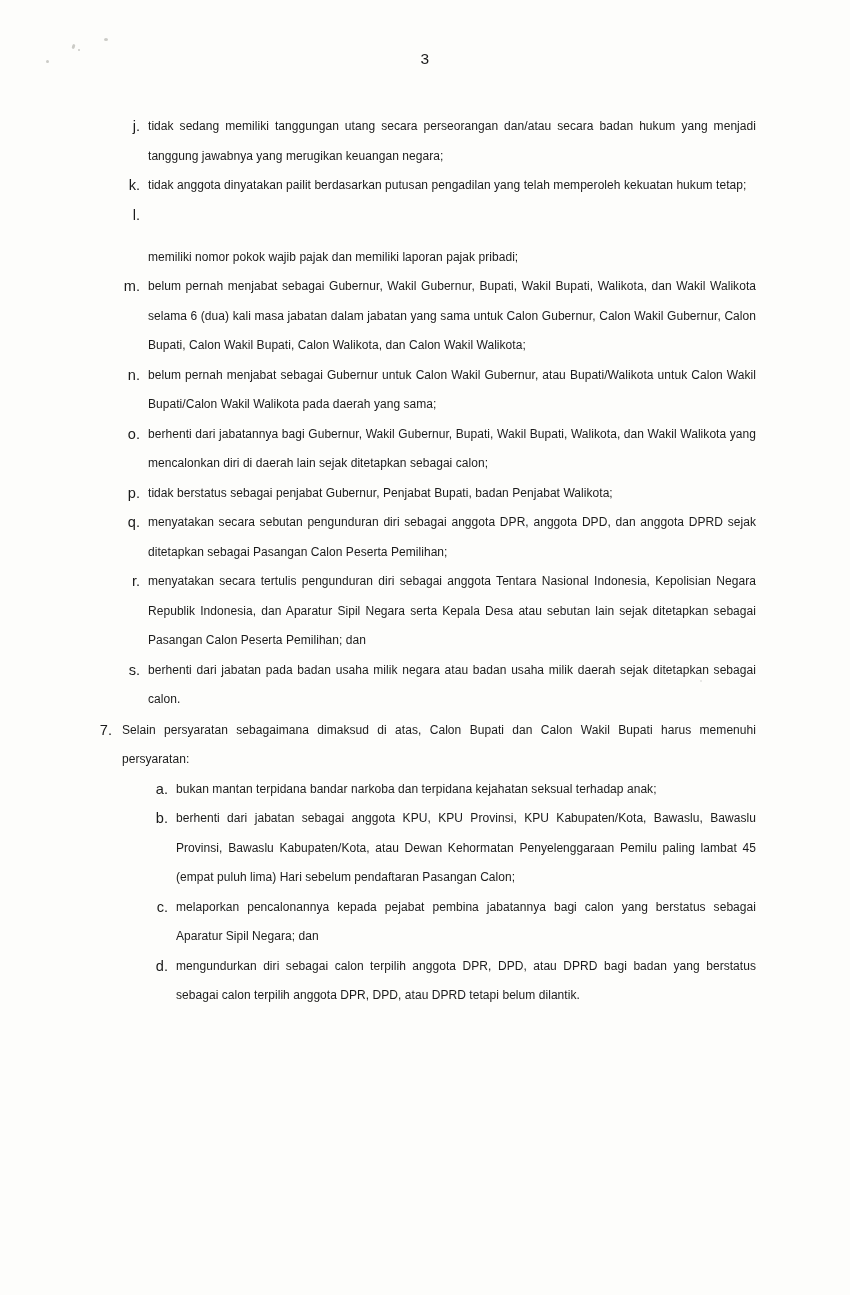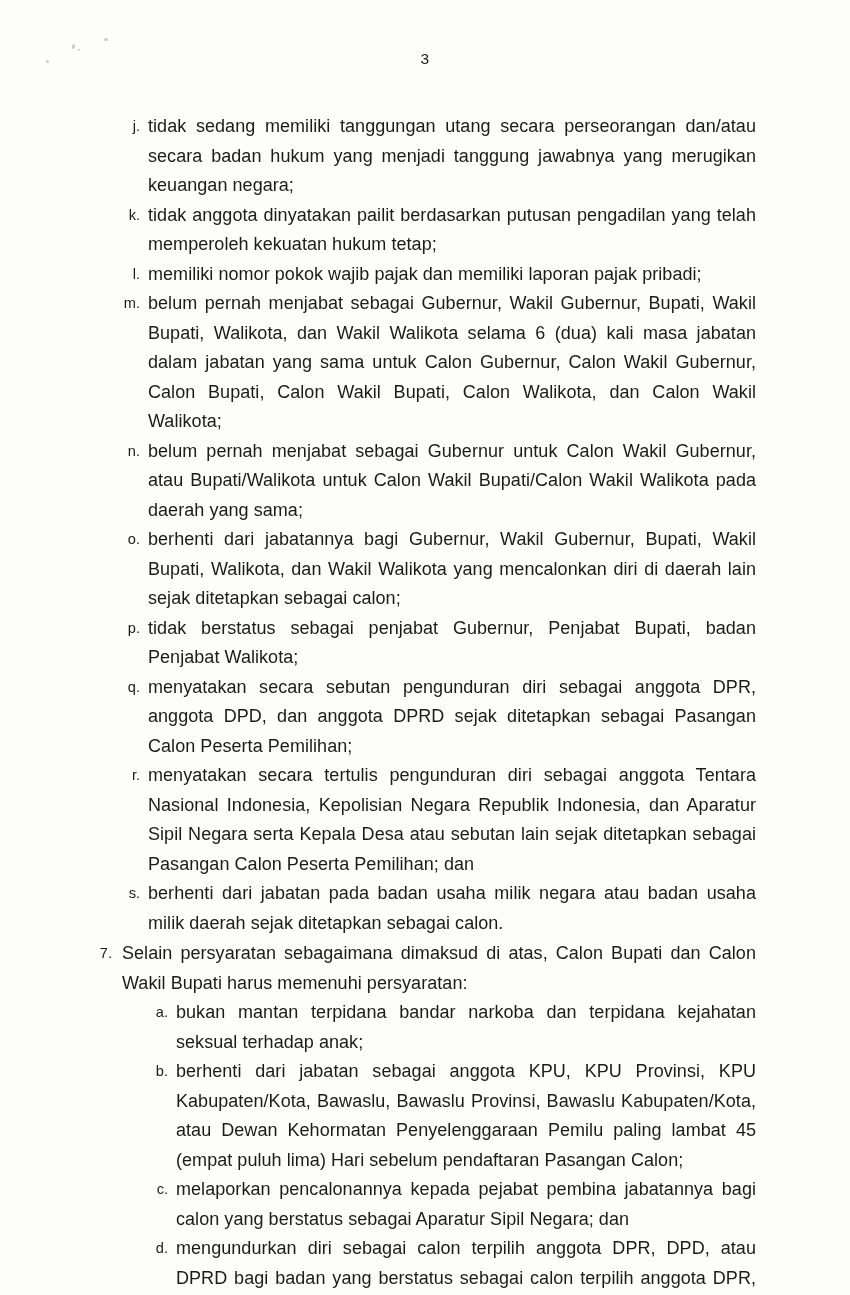--- a/index.html
+++ b/index.html
@@ -57,41 +57,41 @@
     margin-bottom: 0px;
   }
   .marker {
     flex: 0 0 auto;
     font-size: 14.6px;
     line-height: 29.5px;
     text-align: right;
   }
   .txt {
     flex: 1 1 auto;
-    font-size: 18px;
+    font-size: 12px;
     line-height: 29.5px;
     text-align: justify;
     text-justify: inter-word;
     letter-spacing: .05px;
   }
 
   
   .lvl-letter .marker { width: 22px; margin-right: 8px; }
   .lvl-letter .txt    { width: 608px; }
 
   
   .lvl-num { margin-top: 1px; }
   .lvl-num .marker { width: 30px; margin-right: 10px; margin-left: -36px; }
   .lvl-num .txt    { }
 
   
   .lvl-sub { margin-left: 30px; }
   .lvl-sub .marker { width: 20px; margin-right: 8px; }
 
-  .nowrap-last { text-align: left; }
+  .nowrap-last { text-align: left; margin-top: 42px; }
 </style>
 </head>
 <body>
 
 <div class="page">
 
   <span class="speck s1"></span>
   <span class="speck s2"></span>
   <span class="speck s3"></span>
   <span class="speck s4"></span>

